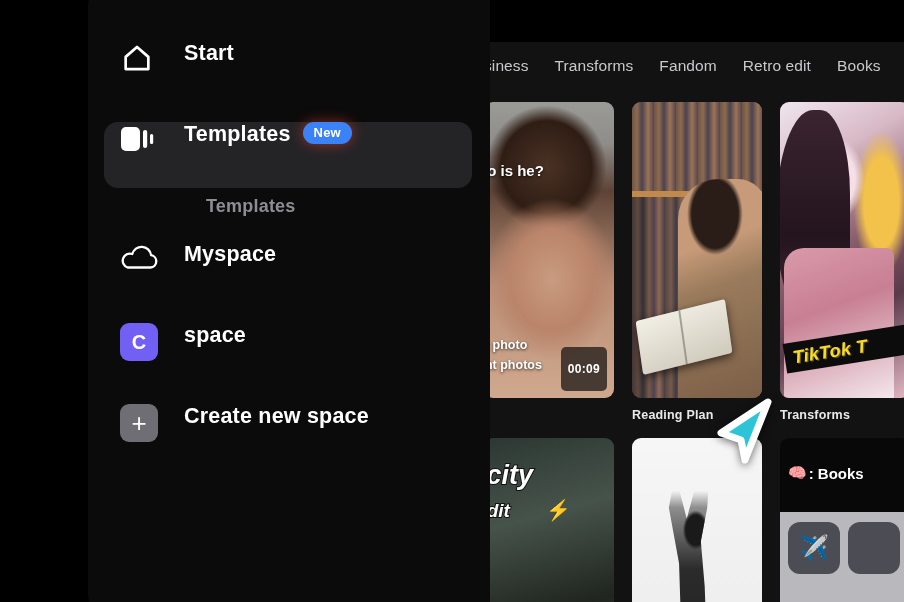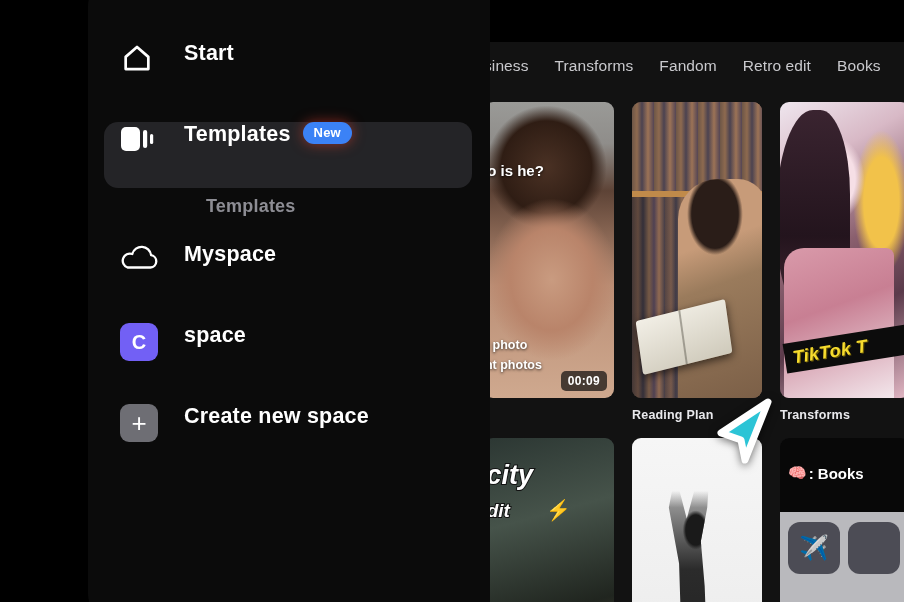--- a/index.html
+++ b/index.html
@@ -76,21 +76,21 @@
     letter-spacing: 0.2px;
     white-space: nowrap;
   }
   .dur-badge {
     position: absolute;
     right: 7px; bottom: 7px;
     background: rgba(40,34,30,0.82);
     color: #fff;
     font-size: 12px;
     font-weight: 700;
-    padding: 3px 7px;
+    padding: 15px 7px;
     border-radius: 5px;
     letter-spacing: 0.3px;
   }
 
   
   .art-portrait {
     position: absolute; inset: 0;
     background:
       radial-gradient(ellipse 70% 38% at 52% 60%, #c99b80 0%, #b9846a 45%, rgba(0,0,0,0) 72%),
       radial-gradient(ellipse 58% 26% at 48% 22%, #4a3124 0%, #2f1d14 60%, rgba(0,0,0,0) 80%),

